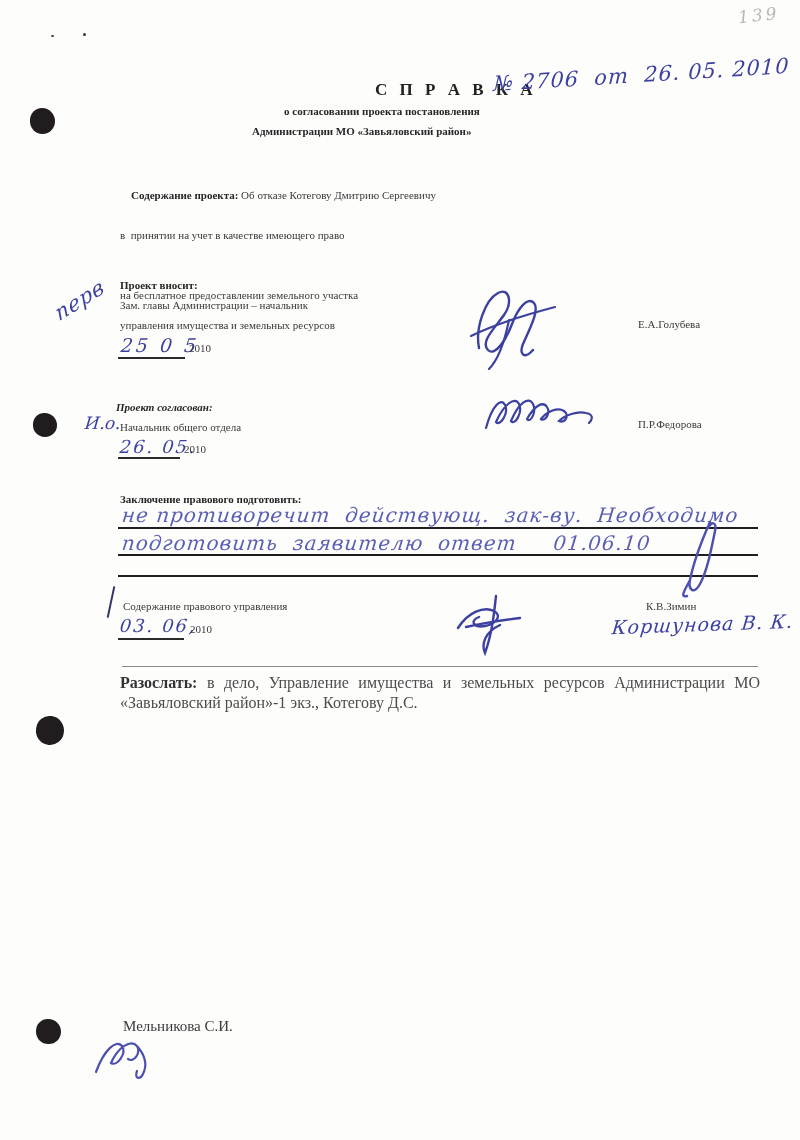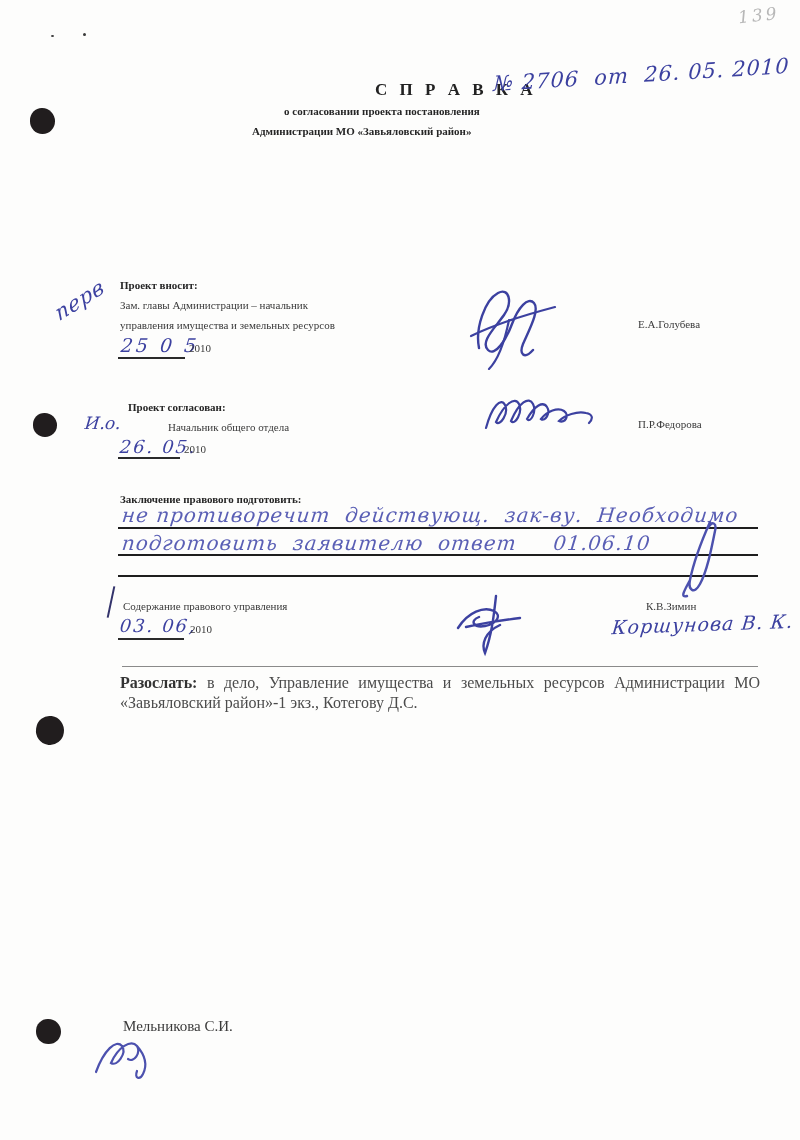--- a/index.html
+++ b/index.html
@@ -45,42 +45,47 @@
   <div class="punch" style="left:30px;top:108px;width:25px;height:26px;"></div>
   <div class="punch" style="left:33px;top:413px;width:24px;height:24px;"></div>
   <div class="punch" style="left:36px;top:716px;width:28px;height:29px;transform:rotate(8deg);"></div>
   <div class="punch" style="left:36px;top:1019px;width:25px;height:25px;"></div>
 
   <div class="abs title" style="left:375px;top:80px;">С П Р А В К А</div>
   <div class="abs hand" style="left:493px;top:63px;font-size:21px;letter-spacing:1px;transform:rotate(-3.5deg) skewX(-6deg);">№ 2706  от  26. 05. 2010</div>
   <div class="abs print bold" style="left:284px;top:101px;">о согласовании проекта постановления</div>
   <div class="abs print bold" style="left:252px;top:121px;">Администрации МО «Завьяловский район»</div>
 
+  <div class="abs print" style="left:120px;top:165px;width:560px;">
+    <span class="bold">Содержание проекта:</span><span> Об отказе Котегову Дмитрию Сергеевичу</span>
+    <div>в  принятии на учет в качестве имеющего право</div>
+    <div>на бесплатное предоставлении земельного участка</div>
+  </div>
 
   <div class="abs hand" style="left:52px;top:288px;font-size:21px;letter-spacing:1px;transform:rotate(-32deg) skewX(-10deg);">перв</div>
 
   <div class="abs print bold" style="left:120px;top:275px;">Проект вносит:</div>
   <div class="abs print" style="left:120px;top:295px;">Зам. главы Администрации – начальник</div>
   <div class="abs print" style="left:120px;top:315px;">управления имущества и земельных ресурсов</div>
   <div class="abs hand" style="left:121px;top:334px;font-size:19px;letter-spacing:3px;">25 0 5</div>
   <div class="date-underline" style="left:118px;top:357px;width:67px;"></div>
   <div class="abs print" style="left:189px;top:338px;">2010</div>
 
   <div class="abs sig" style="left:465px;top:282px;">
     <svg width="100" height="88" viewBox="0 0 100 88" fill="none">
       <path d="M14,66 C10,46 20,18 33,11 C44,5 48,20 39,33 C29,47 15,60 23,68 C30,75 41,58 47,42 C53,26 63,14 69,21 C75,28 64,48 58,62 C54,72 59,78 68,68" stroke="#3c41a0" stroke-width="2.4" stroke-linecap="round"></path>
       <path d="M6,54 C30,42 56,34 90,25" stroke="#3c41a0" stroke-width="2.2" stroke-linecap="round"></path>
       <path d="M44,38 C40,58 33,78 24,87" stroke="#3c41a0" stroke-width="2.2" stroke-linecap="round"></path>
     </svg>
   </div>
   <div class="abs print" style="left:638px;top:314px;">Е.А.Голубева</div>
 
-  <div class="abs print bold" style="left:128px;top:397px;">Проект согласован:</div>
+  <div class="abs print bold" style="left:116px;top:397px;font-style:italic;">Проект согласован:</div>
   <div class="abs hand" style="left:85px;top:413px;font-size:17px;">И.о.</div>
-  <div class="abs print" style="left:120px;top:417px;margin-left:48px;">Начальник общего отдела</div>
+  <div class="abs print" style="left:120px;top:417px;">Начальник общего отдела</div>
   <div class="abs hand" style="left:120px;top:436px;font-size:18px;letter-spacing:2px;">26. 05.</div>
   <div class="date-underline" style="left:118px;top:457px;width:62px;"></div>
   <div class="abs print" style="left:184px;top:439px;">2010</div>
 
   <div class="abs sig" style="left:482px;top:392px;">
     <svg width="115" height="45" viewBox="0 0 115 45" fill="none">
       <path d="M4,36 C10,14 19,5 23,13 C27,21 18,35 14,30 C22,12 33,4 37,12 C41,20 33,34 29,29 C37,10 47,4 51,12 C55,20 48,32 45,27 C53,13 61,9 65,15 C69,21 63,30 59,27 C65,19 76,15 82,19 C88,23 83,32 77,29 C83,23 95,19 104,21 C110,22 112,26 107,31" stroke="#3c41a0" stroke-width="2.2" stroke-linecap="round"></path>
     </svg>
   </div>
   <div class="abs print" style="left:638px;top:414px;">П.Р.Федорова</div>

